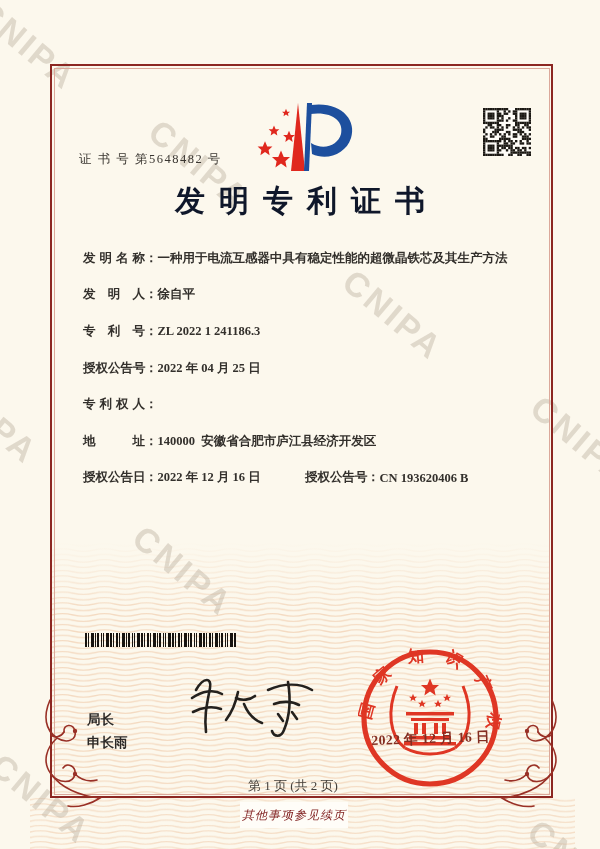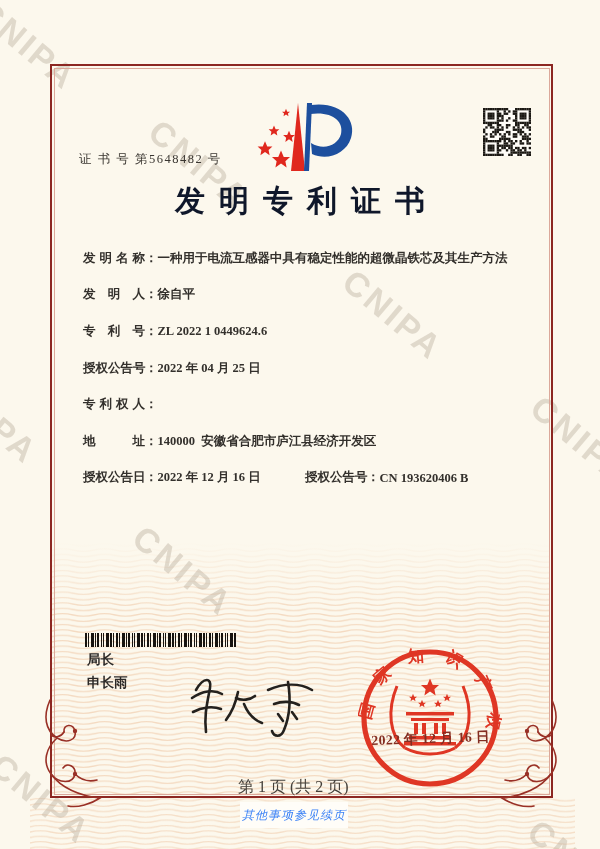--- a/index.html
+++ b/index.html
@@ -29,30 +29,30 @@
   .frow{position:relative;height:36.6px;display:flex;align-items:center;white-space:pre;}
   .flabel{display:inline-block;width:62px;text-align:justify;text-align-last:justify;}
   .fval{}
   .pair2{position:absolute;left:222px;display:flex;align-items:flex-end;}
   
   .legal{position:absolute;left:66px;top:488px;width:474px;z-index:5;font-size:13px;
          font-style:italic;line-height:24.3px;text-align:justify;color:#3a3530;}
   .legal p{margin:0;text-indent:2em;}
   
   .barcode{position:absolute;left:85px;top:633px;z-index:5;}
-  .director{position:absolute;left:87px;top:648px;z-index:5;
+  .director{position:absolute;left:87px;top:708px;z-index:5;
             font-family:"Liberation Sans","DejaVu Sans",sans-serif;
             font-weight:700;font-size:13.5px;line-height:23px;color:#2c2927;}
   .signature{position:absolute;left:180px;top:668px;z-index:6;}
   .seal{position:absolute;left:358px;top:646px;width:144px;height:144px;z-index:6;opacity:.95;}
   .pagefoot{position:absolute;left:238px;top:777px;width:110px;z-index:5;text-align:center;
-            font-size:16px;color:#45403a;white-space:pre;}
+            font-size:13px;color:#45403a;white-space:pre;}
   .contnote{position:absolute;left:240px;top:802px;width:108px;height:26px;z-index:5;
             background:#fffdf8;display:flex;align-items:center;justify-content:center;
-            font-size:12px;font-style:italic;letter-spacing:1px;color:#3b82f6;}
+            font-size:12px;font-style:italic;letter-spacing:1px;color:#7f1d1d;}
 </style>
 </head>
 <body>
 
 <div class="stage">
 
   <svg width="0" height="0" style="position:absolute">
     <defs>
       <pattern id="wavep" width="42" height="5.4" patternUnits="userSpaceOnUse">
         <path d="M0 2.7 Q10.5 0.3 21 2.7 T42 2.7" fill="none" stroke="#eec5a2" stroke-width="1.2" opacity="0.6"></path>
@@ -371,21 +371,21 @@
   <div class="title">发明专利证书</div>
 
   <div class="fields">
     <div class="frow">
       <span class="flabel">发明名称</span><span>：</span><span class="fval">一种用于电流互感器中具有稳定性能的超微晶铁芯及其生产方法</span>
     </div>
     <div class="frow">
       <span class="flabel">发明人</span><span>：</span><span class="fval">徐自平</span>
     </div>
     <div class="frow">
-      <span class="flabel">专利号</span><span>：</span><span class="fval">ZL 2022 1 0449624.6</span>
+      <span class="flabel">专利号</span><span>：</span><span class="fval">ZL 2022 1 241186.3</span>
     </div>
     <div class="frow">
       <span class="flabel">授权公告号</span><span>：</span><span class="fval">2022 年 04 月 25 日</span>
     </div>
     <div class="frow">
       <span class="flabel">专利权人</span><span>：</span>
     </div>
     <div class="frow">
       <span class="flabel">地址</span><span>：</span><span class="fval">140000  安徽省合肥市庐江县经济开发区</span>
     </div>

